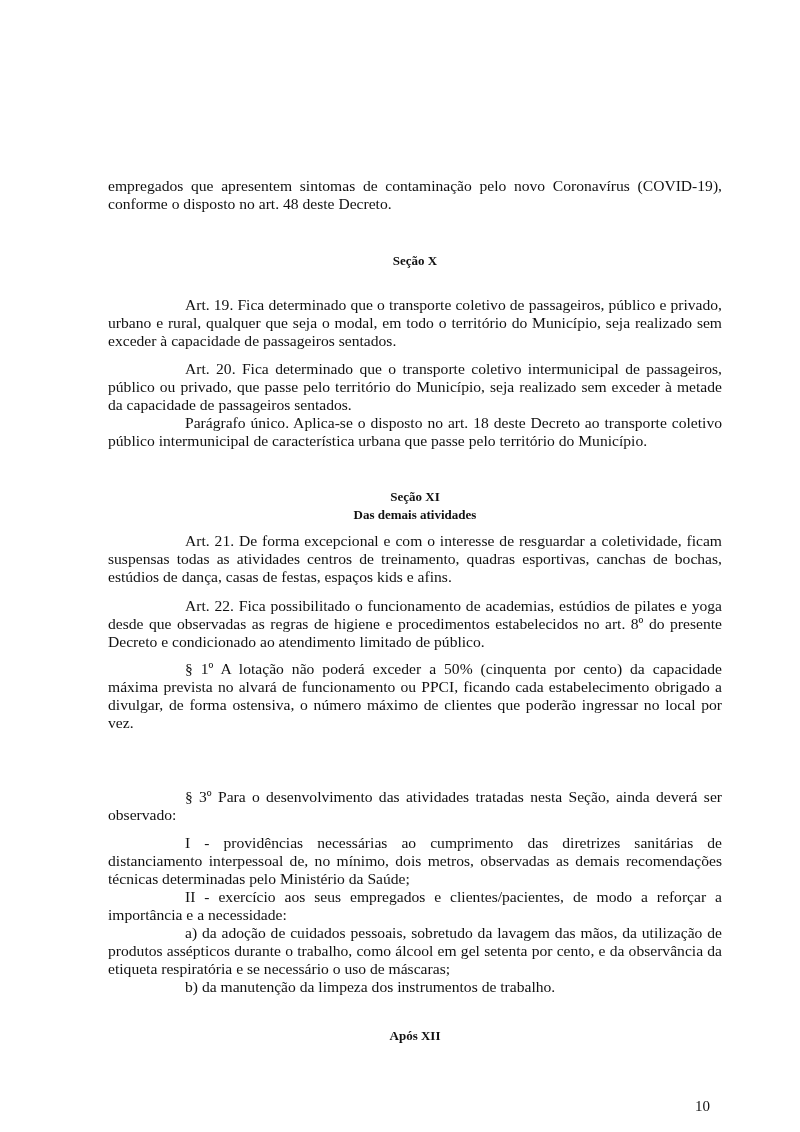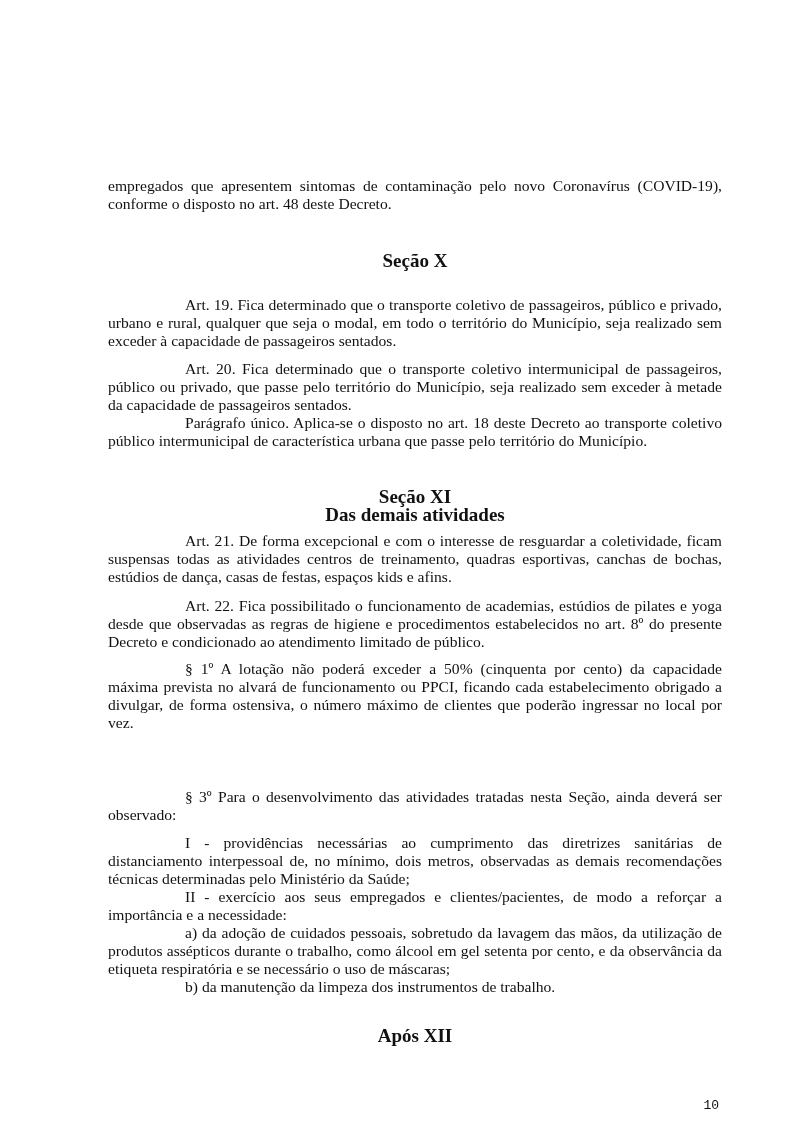--- a/index.html
+++ b/index.html
@@ -4,22 +4,22 @@
 <style>
   html, body { margin:0; padding:0; background:#ffffff; }
   body { width:800px; height:1132px; position:relative; overflow:hidden;
          font-family:"Liberation Serif", "DejaVu Serif", serif; color:#111; }
   .page { position:absolute; left:0; top:0; width:800px; height:1132px; }
   .text-block { position:absolute; left:108px; width:614px; font-size:15.6px; line-height:18px;
                 text-align:justify; }
   .p { margin:0; text-indent:0; }
   .indent { text-indent:77px; }
   .heading { position:absolute; left:108px; width:614px; text-align:center; font-weight:bold;
-             font-size:19px; line-height:18px; }
-  .page-number { position:absolute; right:81px; top:1098px; font-size:13px;font-family:Liberation Mono, monospace; }
+             font-size:13px; line-height:18px; }
+  .page-number { position:absolute; right:90px; top:1098px; font-size:15px; }
 </style>
 </head>
 <body>
 
 <div class="page">
 
   <div class="text-block" style="top:177px;">
     <p class="p">empregados que apresentem sintomas de contaminação pelo novo Coronavírus (COVID-19), conforme o disposto no art. 48 deste Decreto.</p>
   </div>
 

